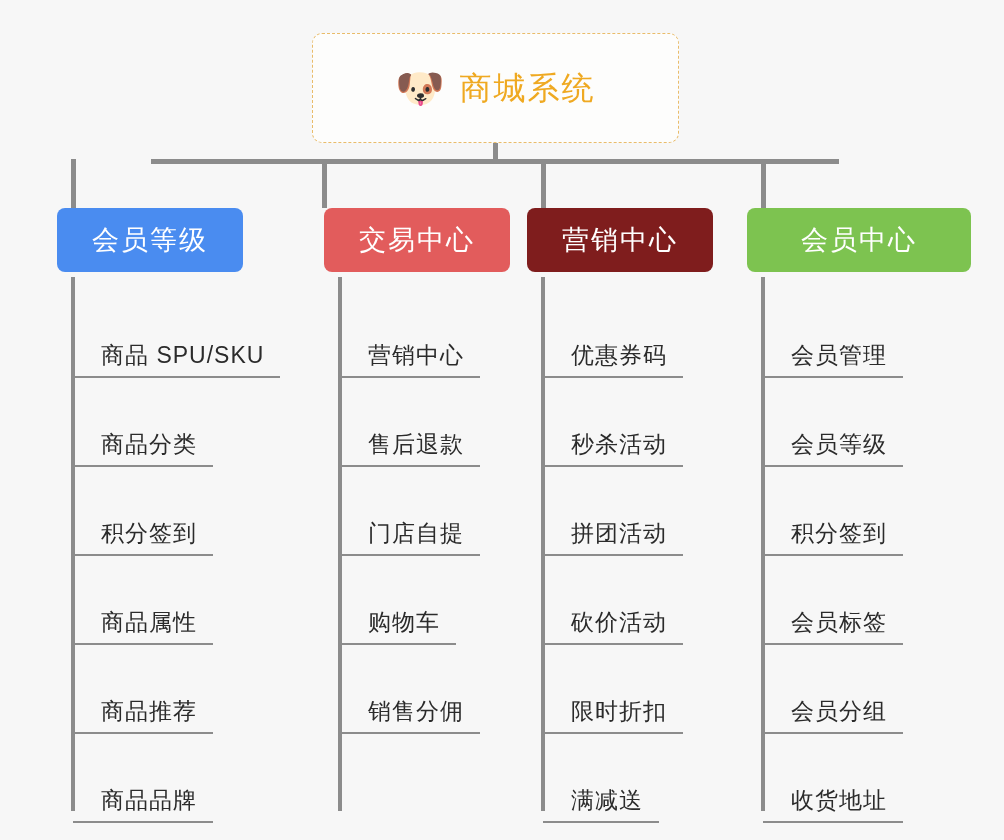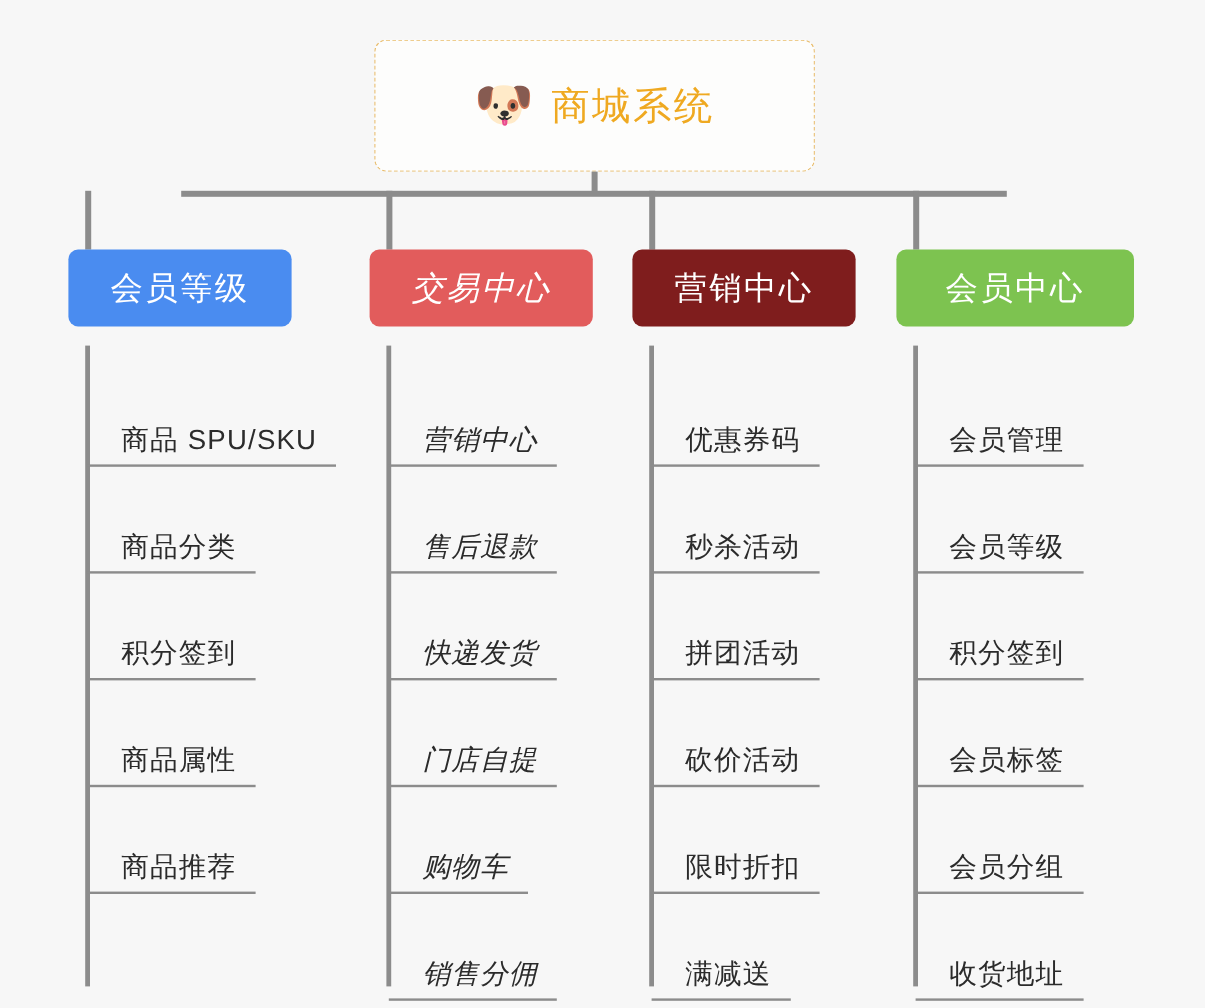--- a/index.html
+++ b/index.html
@@ -87,21 +87,21 @@
     justify-content: center;
     color: #ffffff;
     font-size: 27px;
     letter-spacing: 2px;
     box-sizing: border-box;
   }
 
   
   .leaf-list {
     position: relative;
-    margin-top: 16px;
+    margin-top: 5px;
     padding-top: 12px;
   }
   .trunk {
     position: absolute;
     left: 14px;
     top: 0;
     width: 4px;
     background: #8c8c8c;
   }
 
@@ -161,36 +161,36 @@
           </div>
           <div class="leaf">
             <div class="leaf-inner"><span class="leaf-label">积分签到</span></div>
           </div>
           <div class="leaf">
             <div class="leaf-inner"><span class="leaf-label">商品属性</span></div>
           </div>
           <div class="leaf">
             <div class="leaf-inner"><span class="leaf-label">商品推荐</span></div>
           </div>
-        </div>
-      </div>
-      <div class="column" style="left: 308px; width: 186px; font-style: italic;">
+          <div class="leaf">
+            <div class="leaf-inner"><span class="leaf-label">商品品牌</span></div>
+          </div>
+        </div>
+      </div>
+      <div class="column" style="left: 324px; width: 186px;">
         <div class="branch-box" style="background: rgb(226, 92, 92); width: 186px;">
           <span>交易中心</span>
         </div>
         <div class="leaf-list">
           <div class="trunk" style="height: 534px; background: rgb(140, 140, 140);"></div>
           <div class="leaf">
             <div class="leaf-inner"><span class="leaf-label">营销中心</span></div>
           </div>
           <div class="leaf">
             <div class="leaf-inner"><span class="leaf-label">售后退款</span></div>
-          </div>
-          <div class="leaf">
-            <div class="leaf-inner"><span class="leaf-label">快递发货</span></div>
           </div>
           <div class="leaf">
             <div class="leaf-inner"><span class="leaf-label">门店自提</span></div>
           </div>
           <div class="leaf">
             <div class="leaf-inner"><span class="leaf-label">购物车</span></div>
           </div>
           <div class="leaf">
             <div class="leaf-inner"><span class="leaf-label">销售分佣</span></div>
           </div>
@@ -216,21 +216,21 @@
           </div>
           <div class="leaf">
             <div class="leaf-inner"><span class="leaf-label">限时折扣</span></div>
           </div>
           <div class="leaf">
             <div class="leaf-inner"><span class="leaf-label">满减送</span></div>
           </div>
         </div>
       </div>
       <div class="column" style="left: 747px; width: 186px;">
-        <div class="branch-box" style="background: rgb(125, 195, 80); width: 198px;">
+        <div class="branch-box" style="background: rgb(125, 195, 80); width: 224px;">
           <span>会员中心</span>
         </div>
         <div class="leaf-list">
           <div class="trunk" style="height: 534px; background: rgb(140, 140, 140);"></div>
           <div class="leaf">
             <div class="leaf-inner"><span class="leaf-label">会员管理</span></div>
           </div>
           <div class="leaf">
             <div class="leaf-inner"><span class="leaf-label">会员等级</span></div>
           </div>

